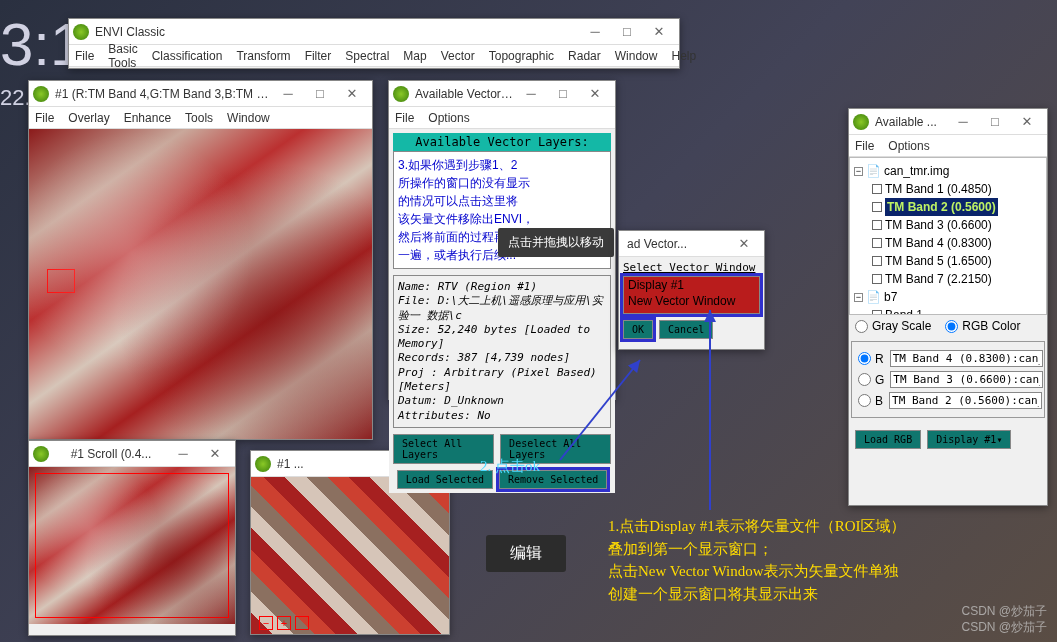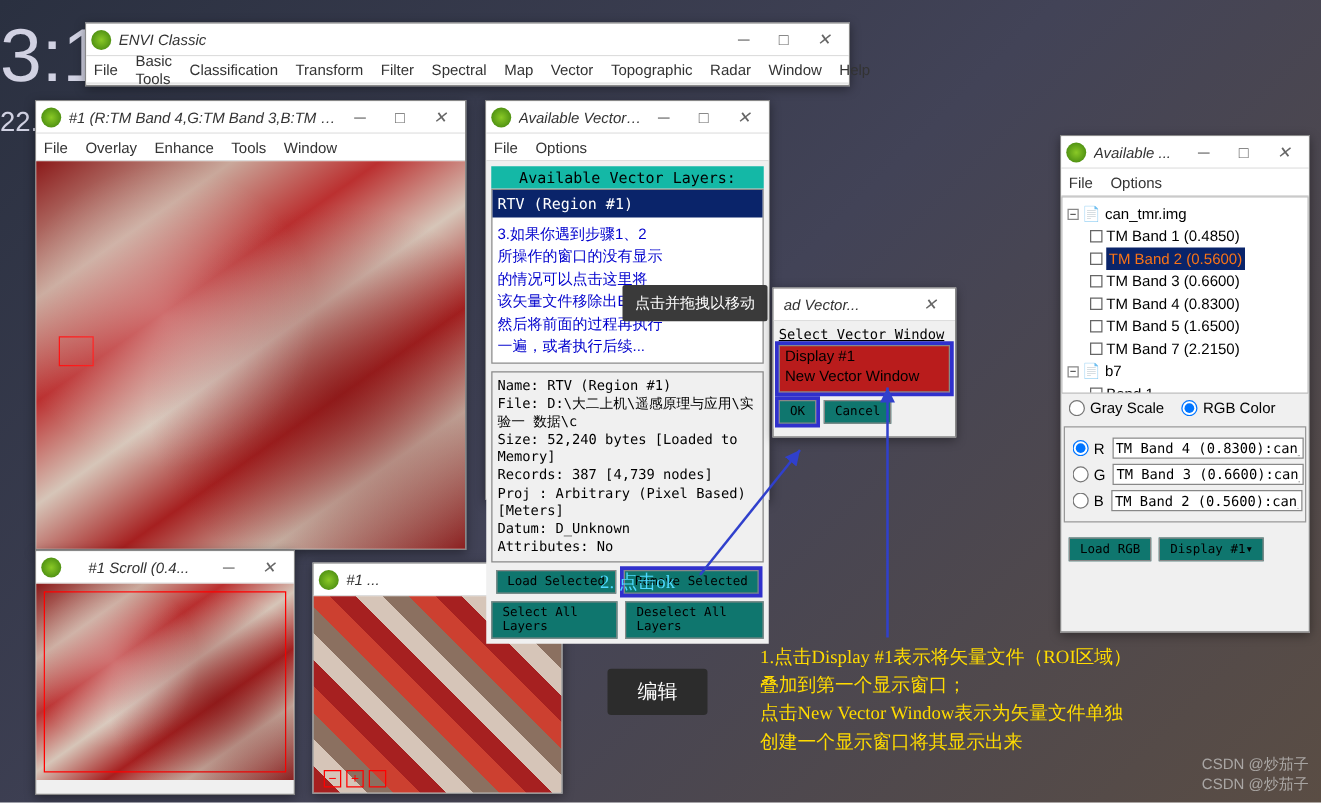--- a/index.html
+++ b/index.html
@@ -1,21 +1,21 @@
 <!DOCTYPE html>
 <html><head>
 <meta charset="utf-8">
 <style>
 * { box-sizing: border-box; margin: 0; padding: 0; font-family: "Microsoft YaHei", Arial, sans-serif; }
 body { width: 1057px; height: 642px; background: linear-gradient(135deg, #2a3040, #424357 50%, #5a4d44); position: relative; overflow: hidden; font-size: 12px; }
 .bg-clock { position: absolute; left: 0; top: 10px; font-size: 60px; color: #eef; font-weight: 300; opacity: 0.85; }
 .bg-date { position: absolute; left: 0; top: 85px; font-size: 22px; color: #eef; opacity: 0.85; }
 
 .win { position: absolute; background: #f0f0f0; border: 1px solid #888; box-shadow: 0 2px 8px rgba(0,0,0,.4); }
-.titlebar { height: 26px; background: #fff; display: flex; align-items: center; padding: 0 4px; border-bottom: 1px solid #ddd; font-style: italic; }
+.titlebar { height: 26px; background: #fff; display: flex; align-items: center; padding: 0 4px; border-bottom: 1px solid #ddd; }
 .titlebar .icon { width: 16px; height: 16px; border-radius: 50%; background: radial-gradient(circle, #8ac926, #3a7d0c); margin-right: 6px; flex-shrink: 0; }
 .titlebar .title { flex: 1; font-size: 12px; color: #333; white-space: nowrap; overflow: hidden; text-overflow: ellipsis; }
 .winbtns { display: flex; }
 .winbtn { width: 32px; height: 24px; display: flex; align-items: center; justify-content: center; font-size: 13px; color: #666; cursor: pointer; }
 
 .menubar { height: 22px; background: #fff; display: flex; align-items: center; padding: 0 6px; gap: 14px; font-size: 12px; color: #333; border-bottom: 1px solid #ddd; }
 .menubar span { cursor: pointer; }
 
 .panel { background: #f0f0f0; padding: 4px; }
 .vec-head { background: #14b8a6; text-align: center; font-family: "SimSun", monospace; font-size: 12px; padding: 2px; }
@@ -29,21 +29,21 @@
 
 .tooltip { position: absolute; background: #3a3a3a; color: #fff; padding: 6px 10px; font-size: 12px; border-radius: 2px; }
 
 .list-box { border: 1px solid #888; background: #b91c1c; font-family: "SimSun", monospace; font-size: 12px; }
 .list-box div { padding: 1px 4px; }
 
 .tree { font-family: "SimSun", monospace; font-size: 12px; line-height: 1.5; padding: 4px; background: #fff; border: 1px solid #bbb; }
 .tree .node { display: flex; align-items: center; gap: 3px; }
 .tree .exp { width: 9px; height: 9px; border: 1px solid #888; display: inline-flex; align-items: center; justify-content: center; font-size: 9px; line-height: 1; }
 .tree .sq { width: 10px; height: 10px; border: 1px solid #666; display: inline-block; }
-.tree .sel { background: #0a246a; color: #f97316; padding: 0 2px; }
+.tree .sel { background: #0a246a; color: #bef264; padding: 0 2px; font-weight: bold; }
 
 .radio { display: inline-flex; align-items: center; gap: 4px; font-family: "SimSun", monospace; font-size: 12px; }
 .radio input { margin: 0; }
 .band-row { display: flex; align-items: center; gap: 6px; margin: 4px 2px; }
 .band-row input[type=text] { flex: 1; font-family: "SimSun", monospace; font-size: 11px; padding: 1px 2px; border: 1px solid #888; }
 
 .edit-btn { position: absolute; background: #2c2c2c; color: #fff; padding: 8px 24px; font-size: 16px; border-radius: 3px; }
 
 .anno { position: absolute; font-family: "KaiTi","STKaiti",serif; font-size: 15px; line-height: 1.5; }
 .anno.yellow { color: #ffdb00; }
@@ -155,42 +155,41 @@
       <div class="winbtn close">✕</div>
     </div>
   </div>
   <div class="menubar">
     <span>File</span>
     <span>Options</span>
   </div>
   <div class="panel">
     <div class="vec-head">Available Vector Layers:</div>
     <div class="vec-text" style="padding:0;">
-      <div class="vec-sel">RTV (Region #1)</div>
       <div style="padding:4px;white-space:pre-line;">3.如果你遇到步骤1、2
 所操作的窗口的没有显示
 的情况可以点击这里将
 该矢量文件移除出ENVI，
 然后将前面的过程再执行
 一遍，或者执行后续...</div>
     </div>
-    <div class="vec-info" style="white-space:pre-line;">Name: RTV (Region #1)
+    <div class="vec-info" style="white-space:pre-line;font-style:italic;">Name: RTV (Region #1)
 File: D:\大二上机\遥感原理与应用\实验一 数据\c
 Size: 52,240 bytes [Loaded to Memory]
 Records: 387 [4,739 nodes]
 Proj : Arbitrary (Pixel Based) [Meters]
 Datum: D_Unknown
 Attributes: No</div>
     <div class="btn-row">
+      <span class="btn">Select All Layers</span>
+      <span class="btn">Deselect All Layers</span>
+    </div>
+    <div class="btn-row">
       <span class="btn">Load Selected</span>
       <span class="btn highlight-btn">Remove Selected</span>
-    </div>
-    <div class="btn-row">
-      <span class="btn">Select All Layers</span>
-      <span class="btn">Deselect All Layers</span>
     </div>
   </div>
 </div>
 
 <div class="tooltip" style="left:498px; top:228px;">点击并拖拽以移动</div>
 
 <div class="win" style="left:618px; top:230px; width:147px; height:120px;">
   <div class="titlebar">
     <span class="title" style="margin-left:4px;">ad Vector...</span>
     <div class="winbtns">

